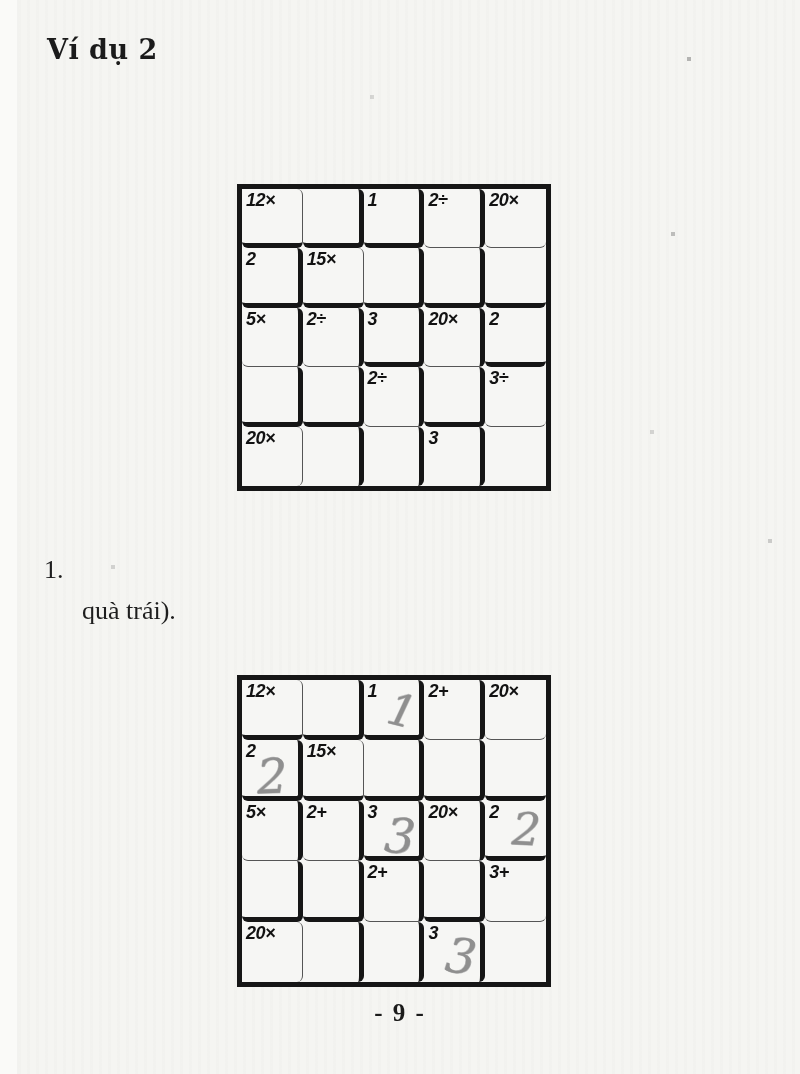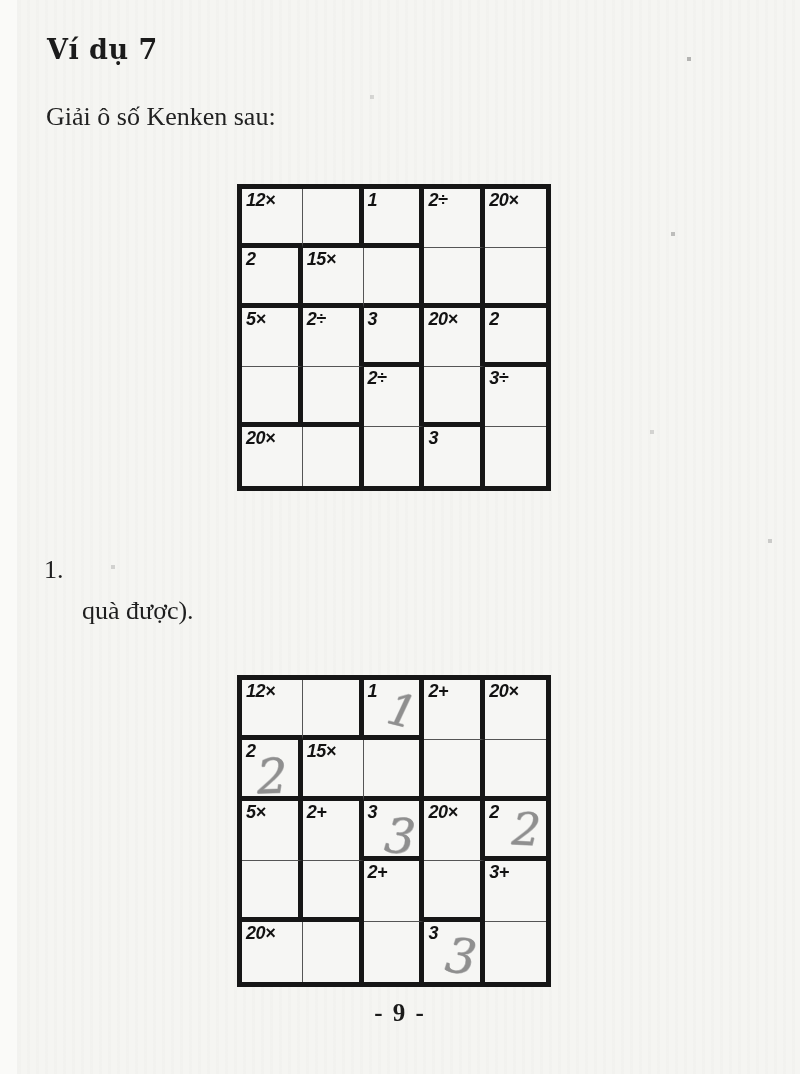--- a/index.html
+++ b/index.html
@@ -51,21 +51,21 @@
   .kgrid{
     position:absolute;box-sizing:border-box;
     width:314px;border:5px solid #161616;
     display:grid;grid-template-columns:repeat(5,1fr);
     background:#f6f6f4;
   }
   #grid1{left:237px;top:184px;height:307px;grid-template-rows:repeat(5,1fr);}
   #grid2{left:237px;top:675px;height:312px;grid-template-rows:repeat(5,1fr);}
   .cell{
     position:relative;box-sizing:border-box;
-    border-color:#161616;border-style:solid;border-width:0;
+    border-color:#161616;border-style:solid;border-width:0;border-radius:6px;
   }
   .cage-label{
     position:absolute;top:1px;left:4px;
     font-family:"Liberation Sans", sans-serif;
     font-style:italic;font-weight:700;font-size:18px;color:#121212;
     letter-spacing:-0.5px;white-space:nowrap;
   }
   .entry{
     position:absolute;
     font-family:"DejaVu Serif", serif;font-style:italic;
@@ -78,23 +78,22 @@
   .e-g2-2-4{left:27px;top:6px;font-size:45px;transform:rotate(3deg);}
   .e-g2-4-3{left:22px;top:10px;font-size:48px;transform:rotate(7deg);}
 </style>
 </head>
 <body>
 
 <div class="page">
   <div class="edge-strip"></div>
   <div class="specks"></div>
 
-  <div class="title">Ví dụ 7</div>
-
-  <div class="intro">Giải ô số Kenken sau:</div>
+  <div class="title">Ví dụ 2</div>
+
 
   <div id="grid1" class="kgrid">
       <div class="cell" style="border-right-width: 1px; border-right-color: rgb(85, 85, 85); border-bottom-width: 5px; border-bottom-color: rgb(22, 22, 22);">
         <span class="cage-label">12×</span>
       </div>
       <div class="cell" style="border-right-width: 5px; border-right-color: rgb(22, 22, 22); border-bottom-width: 5px; border-bottom-color: rgb(22, 22, 22);"></div>
       <div class="cell" style="border-right-width: 5px; border-right-color: rgb(22, 22, 22); border-bottom-width: 5px; border-bottom-color: rgb(22, 22, 22);">
         <span class="cage-label">1</span>
       </div>
       <div class="cell" style="border-right-width: 5px; border-right-color: rgb(22, 22, 22); border-bottom-width: 1px; border-bottom-color: rgb(85, 85, 85);">
@@ -144,21 +143,21 @@
       <div class="cell" style="border-right-width: 5px; border-right-color: rgb(22, 22, 22);">
         <span class="cage-label">3</span>
       </div>
       <div class="cell"></div>
     </div>
 
   <div class="step">
     <span class="num">1.</span>
     <span class="lines">
       <br>
-      <span>quà được).</span>
+      <span>quà trái).</span>
     </span>
   </div>
 
   <div id="grid2" class="kgrid">
       <div class="cell" style="border-right-width: 1px; border-right-color: rgb(85, 85, 85); border-bottom-width: 5px; border-bottom-color: rgb(22, 22, 22);">
         <span class="cage-label">12×</span>
       </div>
       <div class="cell" style="border-right-width: 5px; border-right-color: rgb(22, 22, 22); border-bottom-width: 5px; border-bottom-color: rgb(22, 22, 22);"></div>
       <div class="cell" style="border-right-width: 5px; border-right-color: rgb(22, 22, 22); border-bottom-width: 5px; border-bottom-color: rgb(22, 22, 22);">
         <span class="cage-label">1</span>

